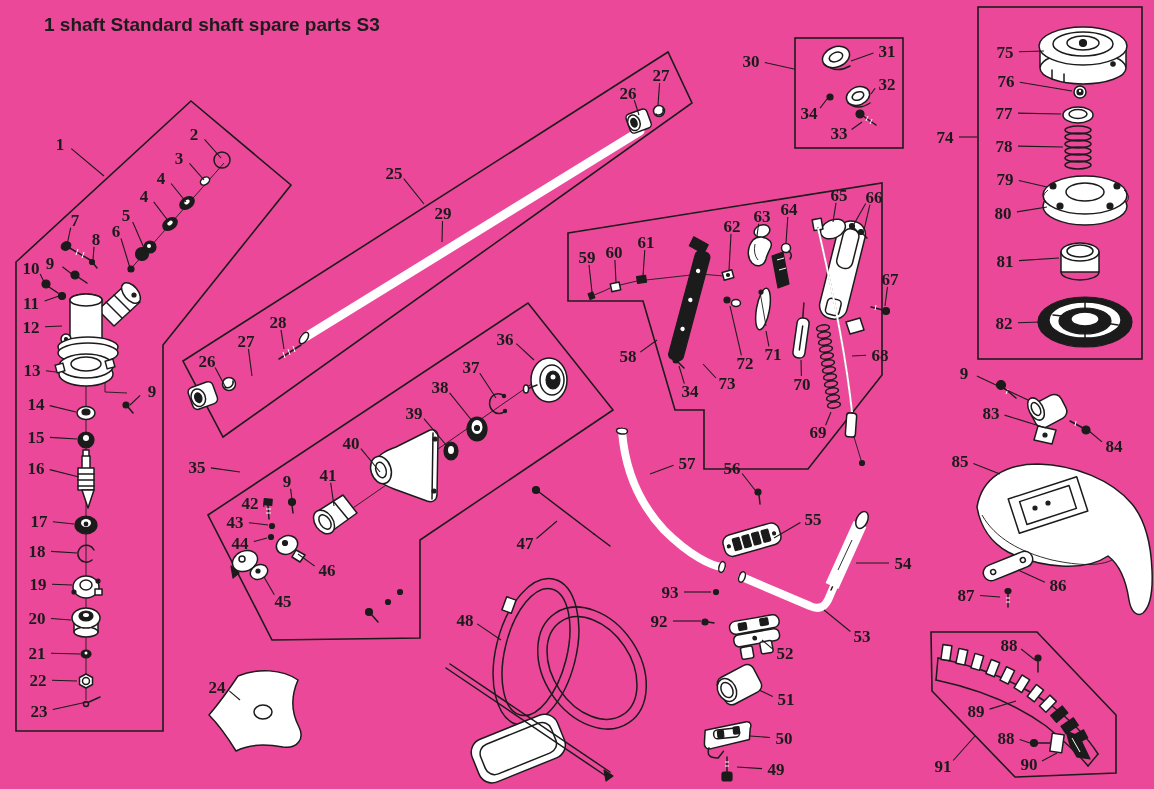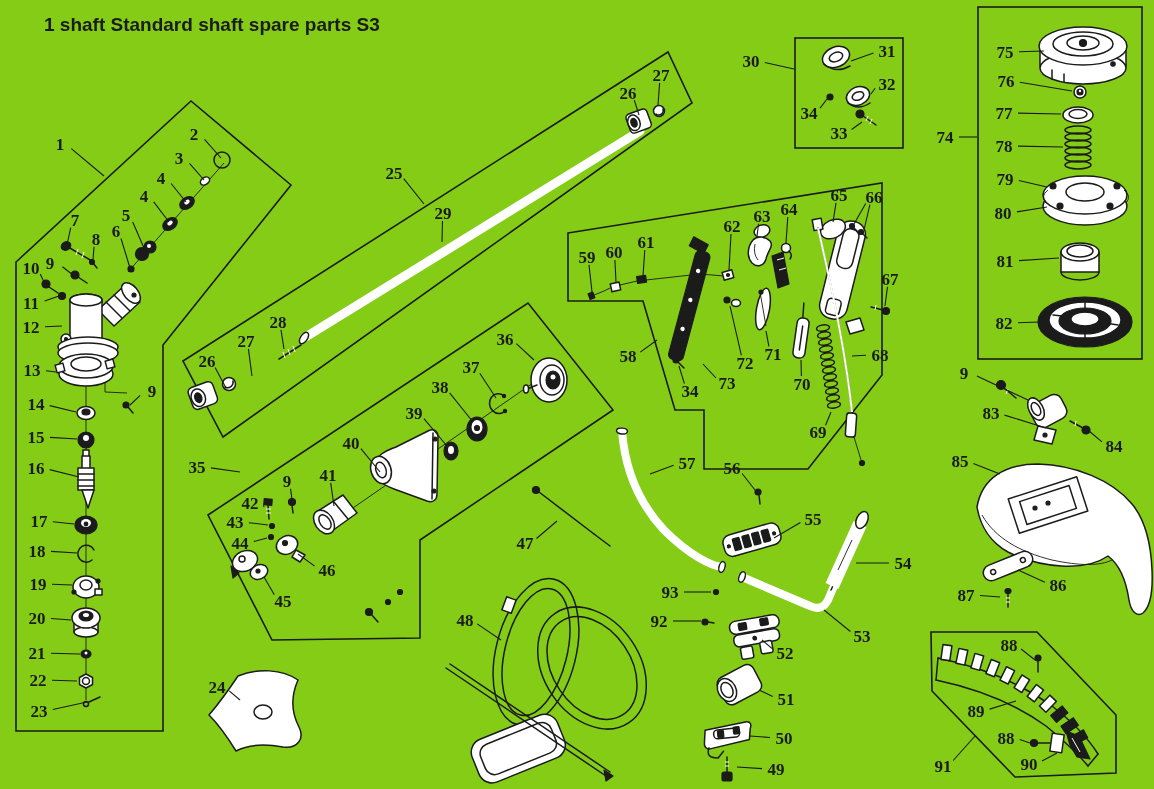--- a/index.html
+++ b/index.html
@@ -1,16 +1,16 @@
 <!DOCTYPE html>
 <html><head>
 <meta charset="utf-8">
 <style>
   html,body{margin:0;padding:0;background:#fff;}
-  .stage{position:relative;width:1154px;height:789px;background:#84cc16;overflow:hidden;}
+  .stage{position:relative;width:1154px;height:789px;background:#ec4899;overflow:hidden;}
   svg{display:block;}
   .title{font:600 19px "Liberation Sans", sans-serif; fill:#1c1c1c;}
   .lbl{font:700 17px "Liberation Serif", serif; fill:#1b1b1b; text-anchor:middle; dominant-baseline:central;}
   .ld{stroke:#1b1b1b;stroke-width:1.1;fill:none;}
   .p{stroke:#1b1b1b;stroke-width:1.5;fill:none;stroke-linejoin:round;stroke-linecap:round;}
   .pf{stroke:#1b1b1b;stroke-width:1.5;fill:#fff;stroke-linejoin:round;}
   .pd{stroke:#1b1b1b;stroke-width:1.2;fill:#1b1b1b;stroke-linejoin:round;}
   .box{stroke:#1b1b1b;stroke-width:1.6;fill:none;stroke-linejoin:miter;}
   .thin{stroke:#1b1b1b;stroke-width:0.9;fill:none;}
   .wt{stroke:#fff;stroke-width:1;fill:none;}

